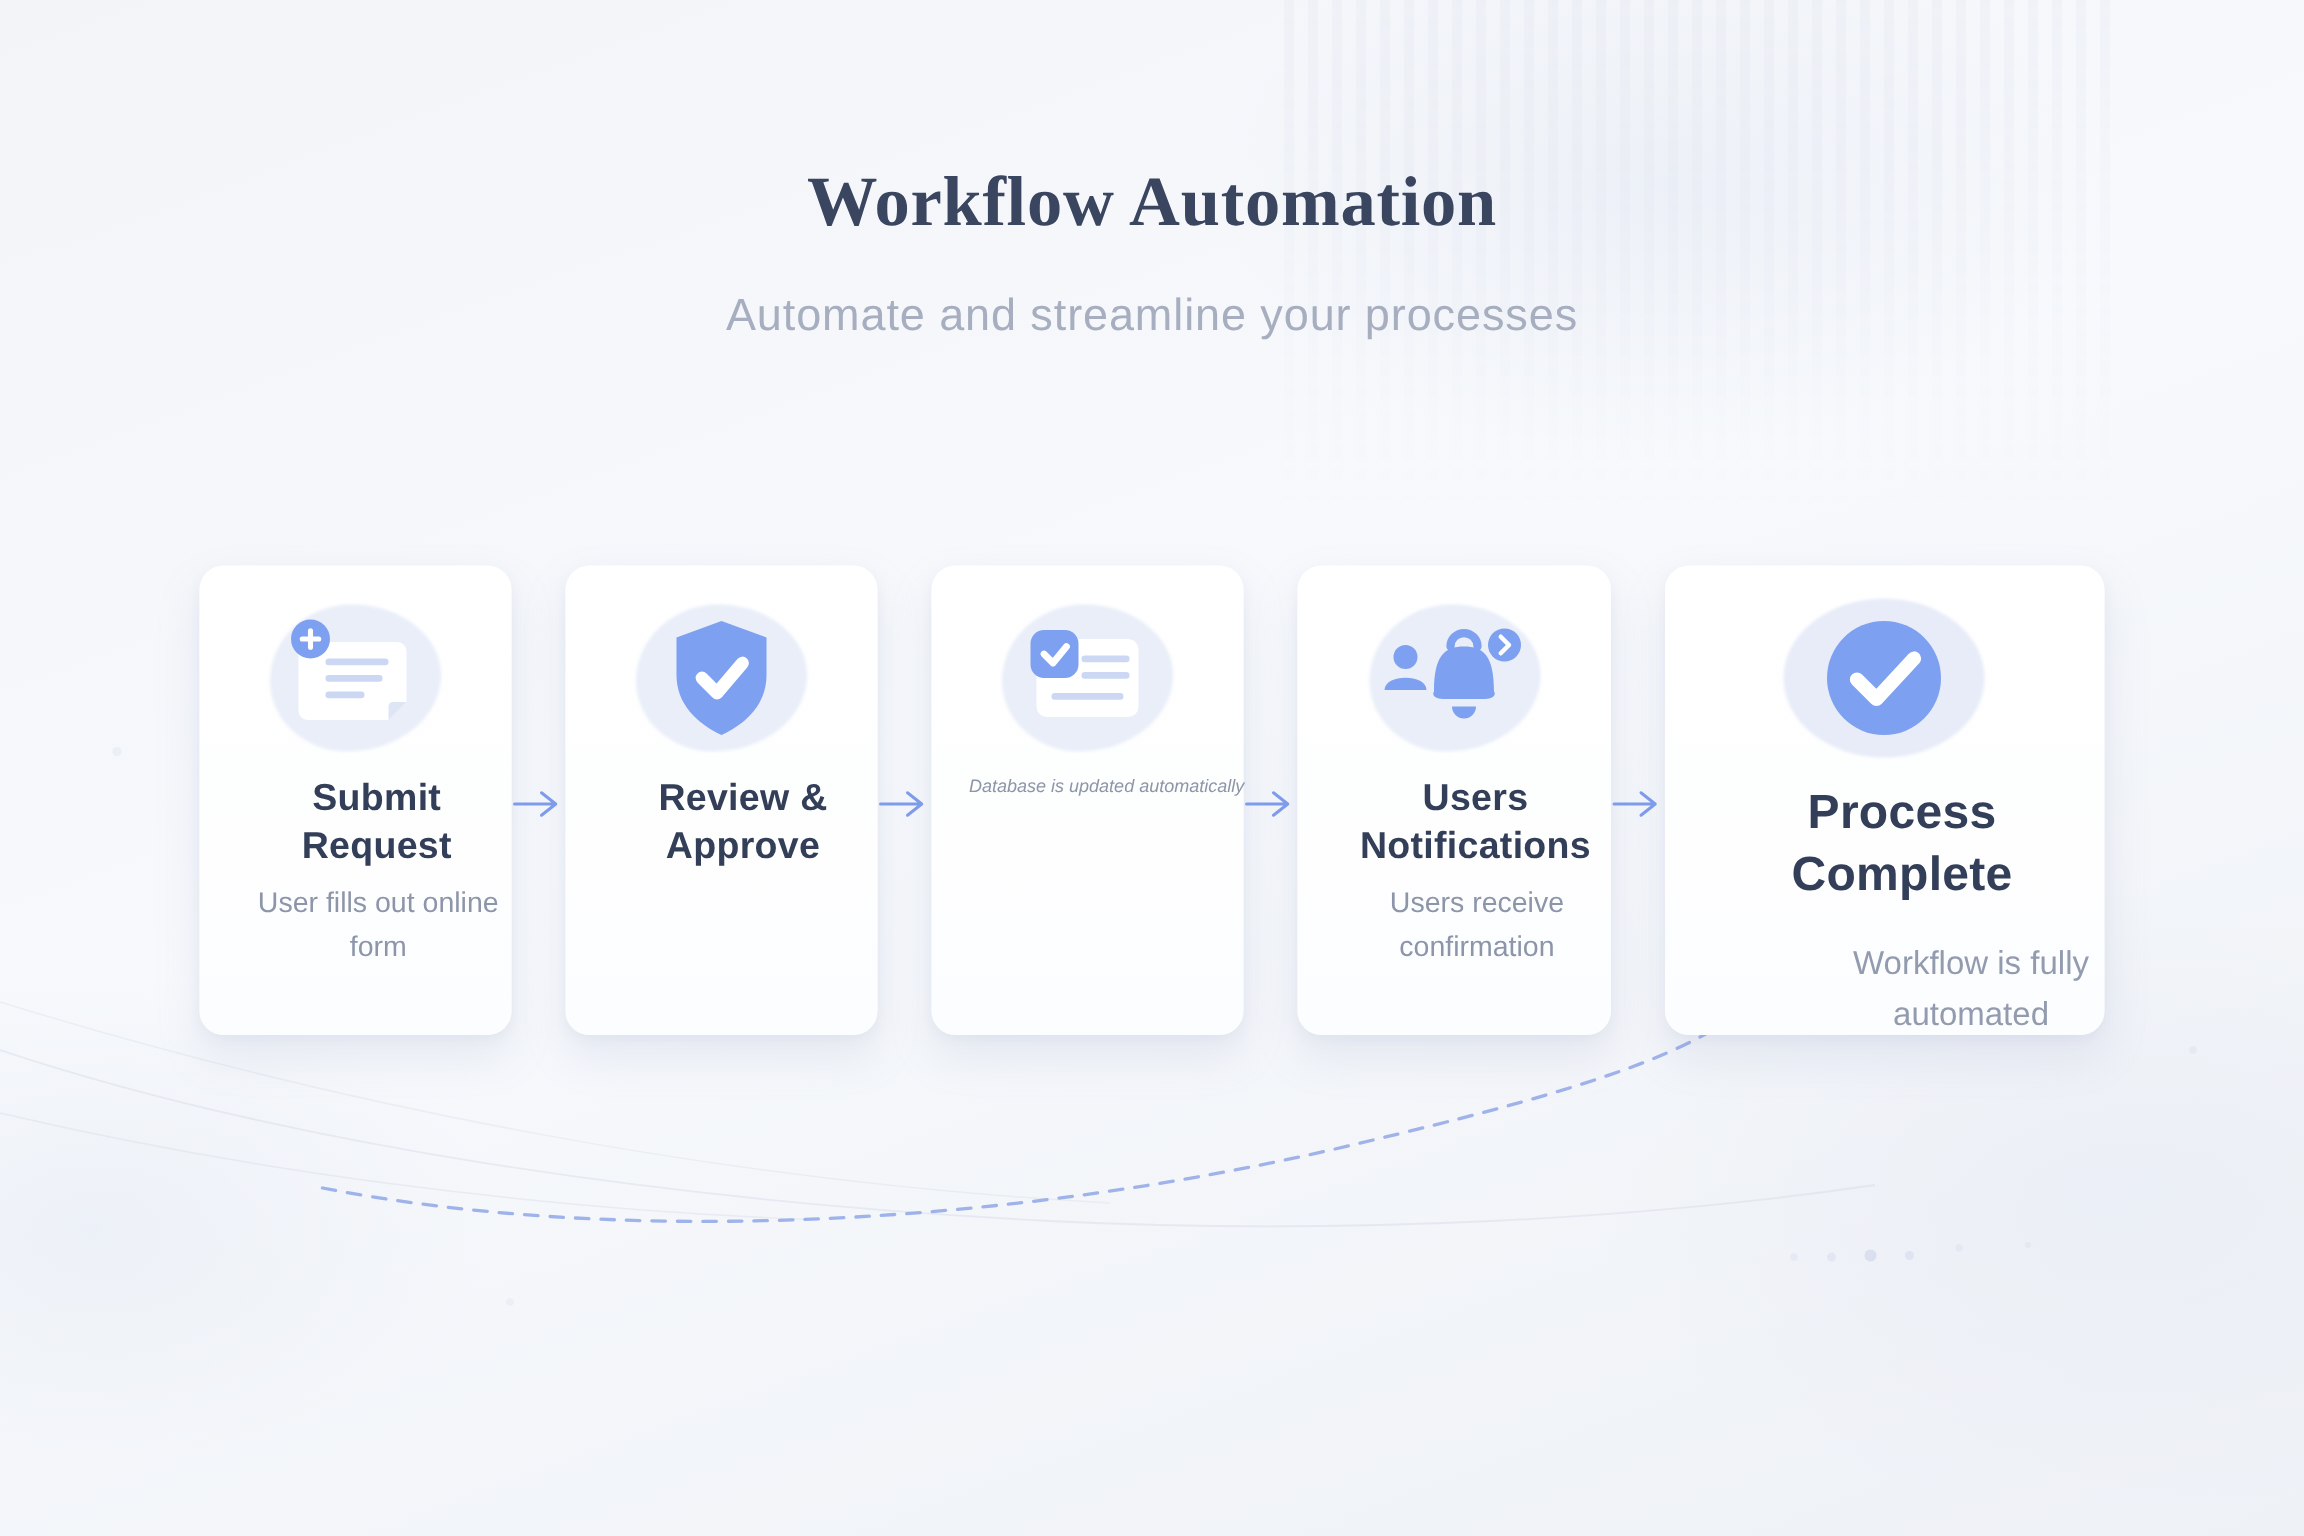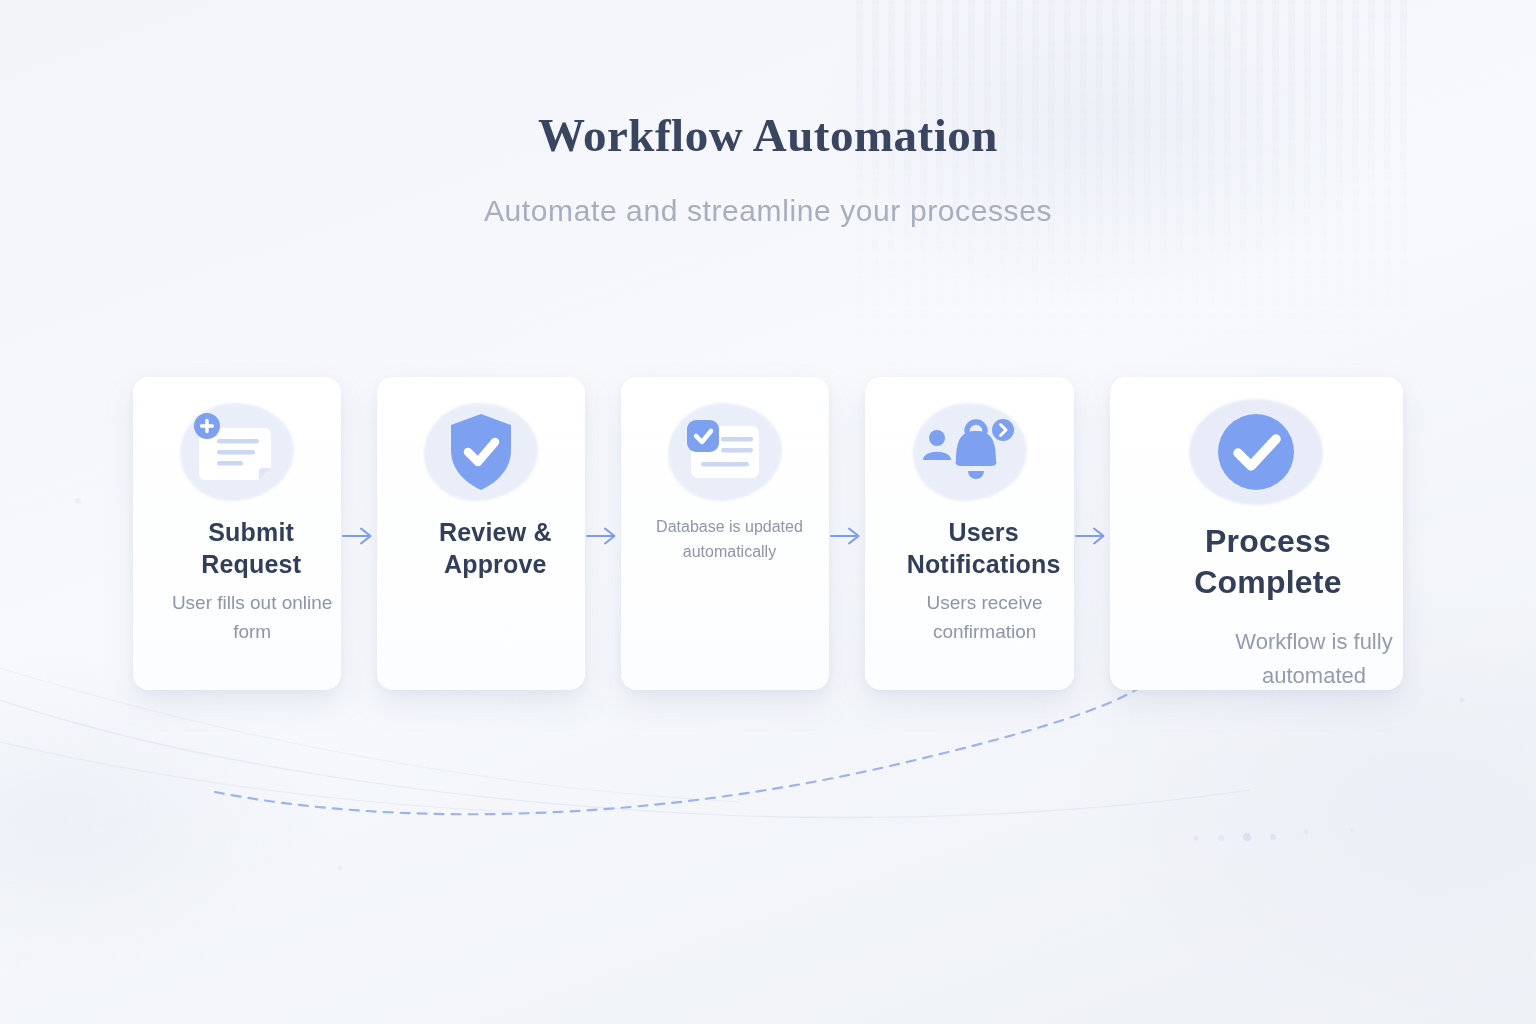--- a/index.html
+++ b/index.html
@@ -63,21 +63,21 @@
   .icon-wrap svg { position: relative; }
 
   .card-title {
     margin-top: 9px; font-size: 25px; font-weight: 700; color: #333e58;
     line-height: 1.28; max-width: 180px; letter-spacing: 0.2px;
   }
   .card.wide .card-title { margin-top: 14px; font-size: 32px; max-width: 270px; }
   .card-desc {
     margin-top: 8px; font-size: 19px; color: #8d95a9; line-height: 1.55; max-width: 178px;
   }
-  .card:nth-child(5) .card-desc { font-size: 16px; max-width: 200px; }
+  .card:nth-child(5) .card-desc { font-size: 12px; max-width: 200px; font-style: italic; }
   .card.wide .card-desc { margin-top: 22px; font-size: 22px; max-width: 178px; color: #939baf; }
 
   .arrow { align-self: center; flex: 0 0 auto; margin-top: 4px; }
 </style>
 </head>
 <body>
 
 <div class="bg-texture"></div>
 <div class="bg-bars"></div>
 

